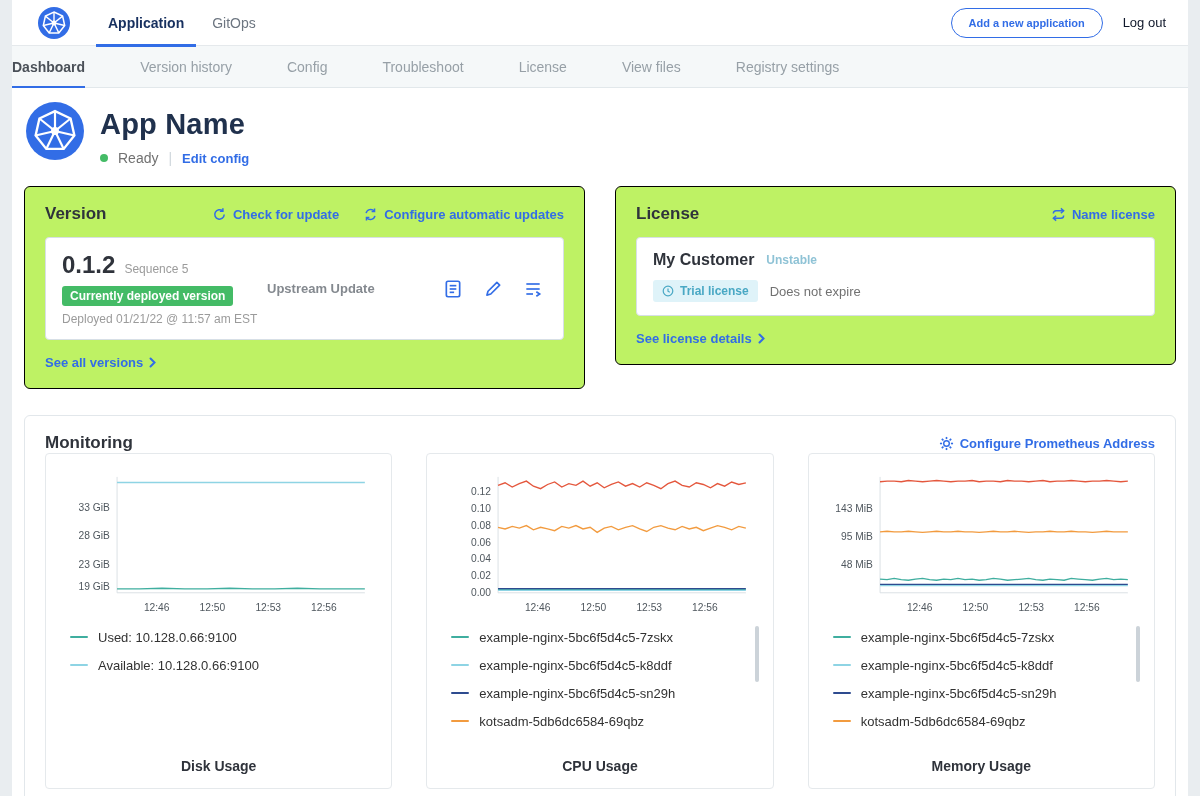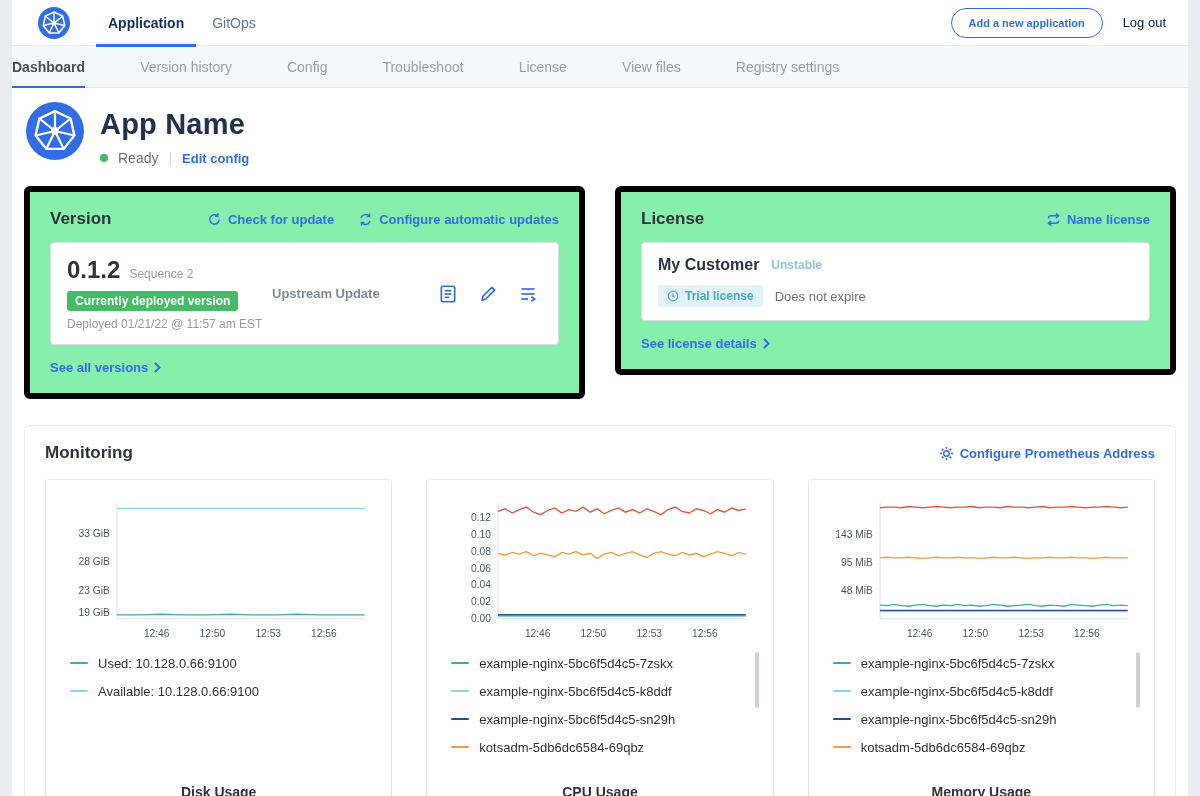--- a/index.html
+++ b/index.html
@@ -32,21 +32,21 @@
   .app-title { margin:6px 0 0; font-size:29px; font-weight:700; color:#20314d; letter-spacing:.2px; }
   .app-subrow { display:flex; align-items:center; gap:10px; margin-top:9px; }
   .ready-dot { width:8px; height:8px; border-radius:50%; background:#44bb66; }
   .ready-text { font-size:14px; color:#717171; }
   .sub-divider { color:#cfd6dc; font-size:14px; }
   .link { color:#326de6; font-weight:700; font-size:13px; display:inline-flex; align-items:center; gap:6px; white-space:nowrap; }
   .link svg { flex:0 0 auto; }
 
   
   .cards-row { display:flex; gap:30px; padding:4px 12px 0; align-items:flex-start; }
-  .info-card { flex:1; background:#86efac; border:6px solid #000000; border-radius:6px; padding:17px 20px 18px; }
+  .info-card { flex:1; background:#bef264; border:1px solid #000000; border-radius:6px; padding:17px 20px 18px; }
   .card-head { display:flex; align-items:center; justify-content:space-between; }
   .card-title { margin:0; font-size:17px; font-weight:700; color:#2f333b; }
   .head-links { display:flex; align-items:center; gap:24px; }
   .inner-card { background:#fff; border:1px solid #d7dfe6; border-radius:4px; margin-top:13px; padding:13px 16px; }
 
   .version-inner { display:flex; align-items:center; }
   .v-left { width:205px; }
   .v-numrow { display:flex; align-items:baseline; gap:9px; }
   .v-number { font-size:24px; font-weight:700; color:#2f333b; }
   .v-seq { font-size:12px; color:#9b9b9b; }
@@ -58,21 +58,21 @@
 
   .cust-row { display:flex; align-items:center; gap:12px; }
   .cust-name { font-size:16px; font-weight:700; color:#2f333b; }
   .channel-label { font-size:12px; font-weight:700; color:#8fc3d6; }
   .lic-row2 { display:flex; align-items:center; gap:12px; margin-top:11px; }
   .trial-badge { display:inline-flex; align-items:center; gap:6px; background:#dff3f9; color:#49a8c4; font-size:12px; font-weight:700; padding:4px 9px; border-radius:3px; }
   .expire-text { font-size:13px; color:#717171; }
 
   
   .monitoring { margin:26px 12px 0; background:#fff; border:1px solid #e2e7eb; border-radius:6px; padding:17px 20px 20px; }
-  .mon-head { display:flex; align-items:center; justify-content:space-between; margin-bottom:16px; }
+  .mon-head { display:flex; align-items:center; justify-content:space-between; }
   .charts-row { display:flex; gap:34px; }
   .chart-panel { flex:1; background:#fff; border:1px solid #e5e9ec; border-radius:4px; padding:14px 12px 12px; height:336px; display:flex; flex-direction:column; }
   .chart-plot { padding:0 2px; }
   .chart-plot svg text { font-family:"Liberation Sans",sans-serif; font-size:11.5px; fill:#4f575e; }
   .legend { padding:12px 14px 0 12px; position:relative; }
   .legend-item { display:flex; align-items:center; gap:10px; margin-bottom:13px; font-size:13px; color:#323232; white-space:nowrap; overflow:hidden; }
   .dash { width:18px; height:2px; border-radius:1px; flex:0 0 auto; }
   .scroll-thumb { position:absolute; right:2px; top:8px; width:4px; height:56px; background:#ccd3d9; border-radius:2px; }
   .chart-title { margin:auto 0 2px; text-align:center; font-size:14px; font-weight:700; color:#2f333b; }
 </style>
@@ -171,21 +171,21 @@
               </svg>
               <span data-interactable="false">Configure automatic updates</span>
             </span>
           </div>
         </div>
 
         <div class="inner-card version-inner" data-interactable="false">
           <div class="v-left">
             <div class="v-numrow">
               <span class="v-number" data-interactable="false">0.1.2</span>
-              <span class="v-seq" data-interactable="false">Sequence 2</span>
+              <span class="v-seq" data-interactable="false">Sequence 5</span>
             </div>
             <span class="deploy-badge" data-interactable="false">Currently deployed version</span>
             <div class="v-deployed" data-interactable="false">Deployed 01/21/22 @ 11:57 am EST</div>
           </div>
           <div class="v-upstream" data-interactable="false">Upstream Update</div>
           <div class="v-icons">
             <svg width="20" height="20" viewBox="0 0 18 18" data-interactable="true">
               <rect x="3" y="2" width="12" height="14" rx="1.5" fill="none" stroke="#326de6" stroke-width="1.5"></rect>
               <line x1="6" y1="6" x2="12" y2="6" stroke="#326de6" stroke-width="1.5"></line>
               <line x1="6" y1="9" x2="12" y2="9" stroke="#326de6" stroke-width="1.5"></line>

